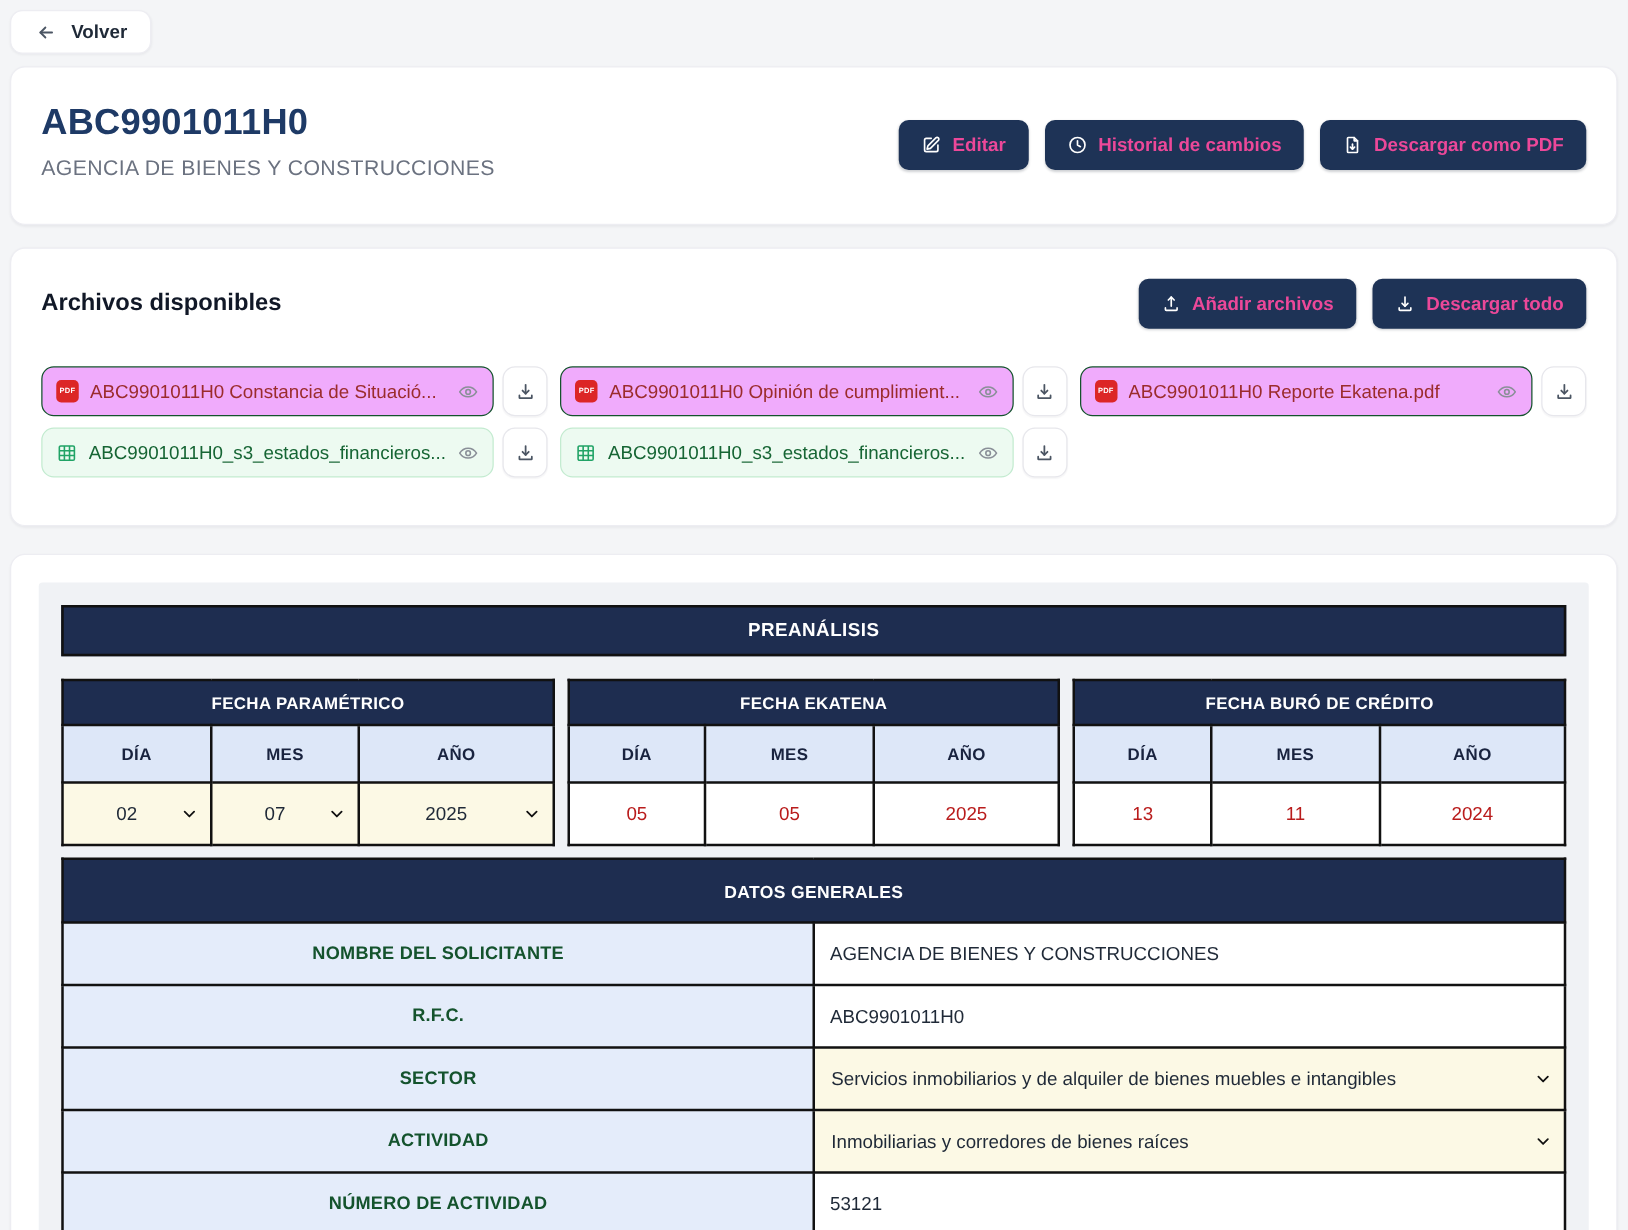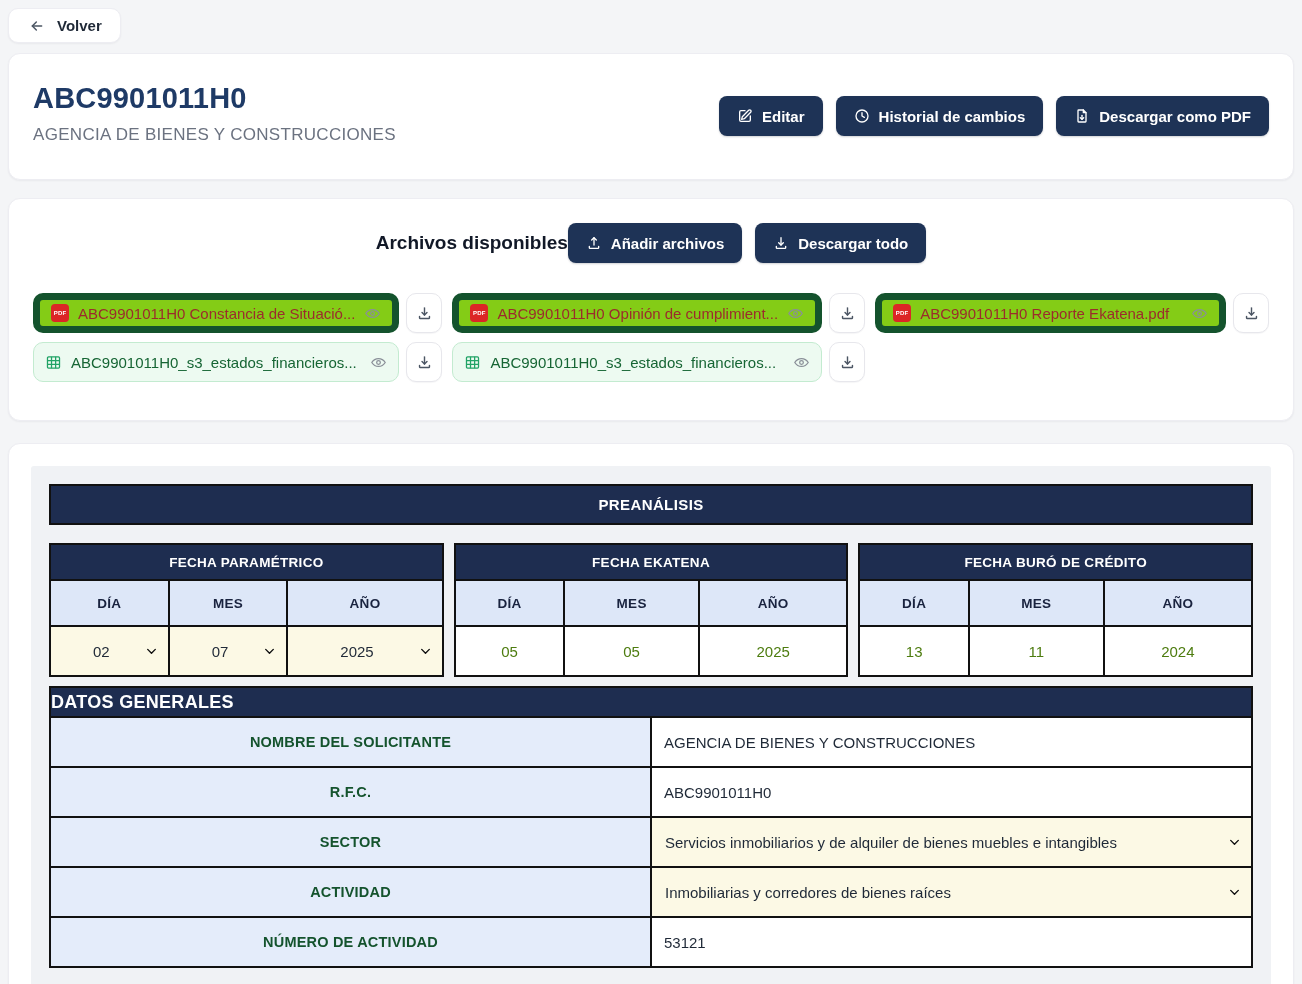--- a/index.html
+++ b/index.html
@@ -30,51 +30,51 @@
   .header-card {
     margin-top:10px;
     padding:28px 24px 34px 24px;
     display:flex; justify-content:space-between; align-items:flex-start;
   }
   .header-title { font-size:29px; font-weight:800; color:#1e3a66; letter-spacing:.2px; }
   .header-subtitle { margin-top:10px; font-size:17px; color:#6b7280; letter-spacing:.3px; }
   .btn-row { display:flex; gap:13px; margin-top:14px; }
   .navy-btn {
     display:inline-flex; align-items:center; gap:9px;
-    background:#1e3356; color:#ffffff;
+    background:#1e3356; color:#ec4899;
     border:none; border-radius:8px;
     padding:0 18px; height:40px;
     font-family:"Liberation Sans",sans-serif;
     font-size:15px; font-weight:700; cursor:pointer;
     box-shadow:0 1px 2px rgba(16,24,40,.2);
   }
   .navy-btn svg { stroke:#fff; }
   
   .files-card { margin-top:18px; padding:24px 24px 38px 24px; }
-  .files-head { display:flex; justify-content:center; align-items:center; }
+  .files-head { display:flex; justify-content:space-between; align-items:center; }
   .files-title { font-size:19px; font-weight:800; color:#111827; }
   .chips-grid {
     margin-top:30px;
     display:grid;
     grid-template-columns:1fr 1fr 1fr;
     column-gap:10px; row-gap:9px;
   }
   .chip-cell { display:flex; align-items:stretch; gap:7px; }
   .chip {
     flex:1; min-width:0;
     display:flex; align-items:center; gap:9px;
     border-radius:10px; padding:0 11px; height:40px;
     cursor:pointer;
   }
   .chip-name {
     font-size:15px; font-weight:400;
     white-space:nowrap; overflow:hidden;
     flex:1; min-width:0;
   }
-  .chip.pdf  { background:#84cc16; border:7px solid #14532d; }
+  .chip.pdf  { background:#f0abfc; border:1px solid #14532d; }
   .chip.pdf .chip-name { color:#9b2c2c; }
   .chip.xls  { background:#edfaf1; border:1px solid #c3ebd0; }
   .chip.xls .chip-name { color:#166534; }
   .pdf-badge {
     flex:0 0 auto; width:18px; height:18px; border-radius:4px;
     background:#dc2626; color:#fff;
     font-size:6px; font-weight:800; letter-spacing:.2px;
     display:flex; align-items:center; justify-content:center;
   }
   .eye-wrap { flex:0 0 auto; display:flex; }
@@ -100,43 +100,43 @@
   .dt-title {
     background:#1e2d50; color:#fff; font-size:13.5px; font-weight:800;
     letter-spacing:.3px; height:36px; text-align:center;
   }
   .dt-col {
     background:#dde7f8; color:#19233f; font-size:13.5px; font-weight:800;
     height:46px; text-align:center; letter-spacing:.3px;
   }
   .dt-value {
     background:#fff; height:50px; text-align:center;
-    font-size:15px; color:#4d7c0f;
+    font-size:15px; color:#b91c1c;
   }
   .dt-select-cell { background:#fcf9e5; height:50px; padding:0; }
   .select-wrap { position:relative; width:100%; height:100%; }
   .select-wrap select {
     width:100%; height:100%;
     appearance:none; -webkit-appearance:none;
     border:none; background:transparent;
     font-family:"Liberation Sans",sans-serif;
     font-size:15px; color:#1f2937; cursor:pointer;
     padding:0 26px 0 10px;
   }
   .select-wrap select.centered { text-align:center; text-align-last:center; }
   .select-wrap .chev {
     position:absolute; right:10px; top:50%; transform:translateY(-50%);
     pointer-events:none;
   }
   
   .dg-table { margin-top:9px; table-layout:fixed; }
   .dg-table th, .dg-table td { border:2px solid #111; }
   .dg-title {
-    background:#1e2d50; color:#fff; font-size:18px; font-weight:800;
-    letter-spacing:.3px; height:30px; text-align:left;
+    background:#1e2d50; color:#fff; font-size:14px; font-weight:800;
+    letter-spacing:.3px; height:51px; text-align:center;
   }
   .dg-label {
     background:#e4ecfa; color:#14532d; font-size:14.5px; font-weight:800;
     width:402px; height:50px; text-align:center; letter-spacing:.2px;
   }
   .dg-value {
     background:#fff; font-size:15px; color:#1f2937;
     padding:0 0 0 12px; height:50px; text-align:left;
   }
   .dg-value.is-select { padding:0; background:#fcf9e5; }

